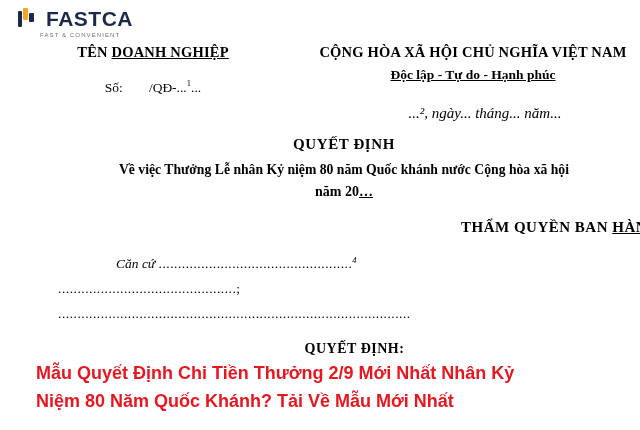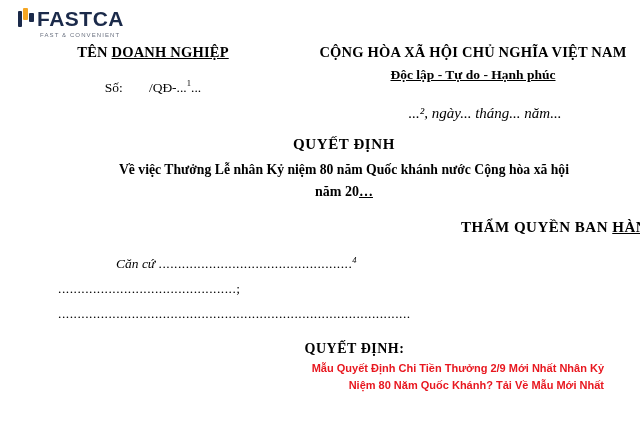--- a/index.html
+++ b/index.html
@@ -19,21 +19,21 @@
   
   .logo-area {
     position: absolute;
     left: 18px;
     top: 8px;
     width: 150px;
   }
   .logo-row {
     display: flex;
     align-items: center;
-    gap: 2px;
+    gap: 11px;
   }
   .logo-mark {
     width: 17px;
     height: 21px;
     position: relative;
     flex: 0 0 auto;
   }
   .logo-mark .bar {
     position: absolute;
     background: #f5a623;
@@ -169,24 +169,24 @@
     letter-spacing: 0.5px;
     padding-left: 21px;
   }
 
   
   .caption {
     position: absolute;
     left: 0;
     top: 360px;
     width: 640px;
-    text-align: right;
+    text-align: left;
     font-family: "Liberation Sans", sans-serif;
     font-weight: bold;
-    font-size: 11px;
+    font-size: 18px;
     color: #e8171f;
     line-height: 1.55;
     padding: 0 36px;
     box-sizing: border-box;
   }
 </style>
 </head>
 <body>
 
 <div class="logo-area">

